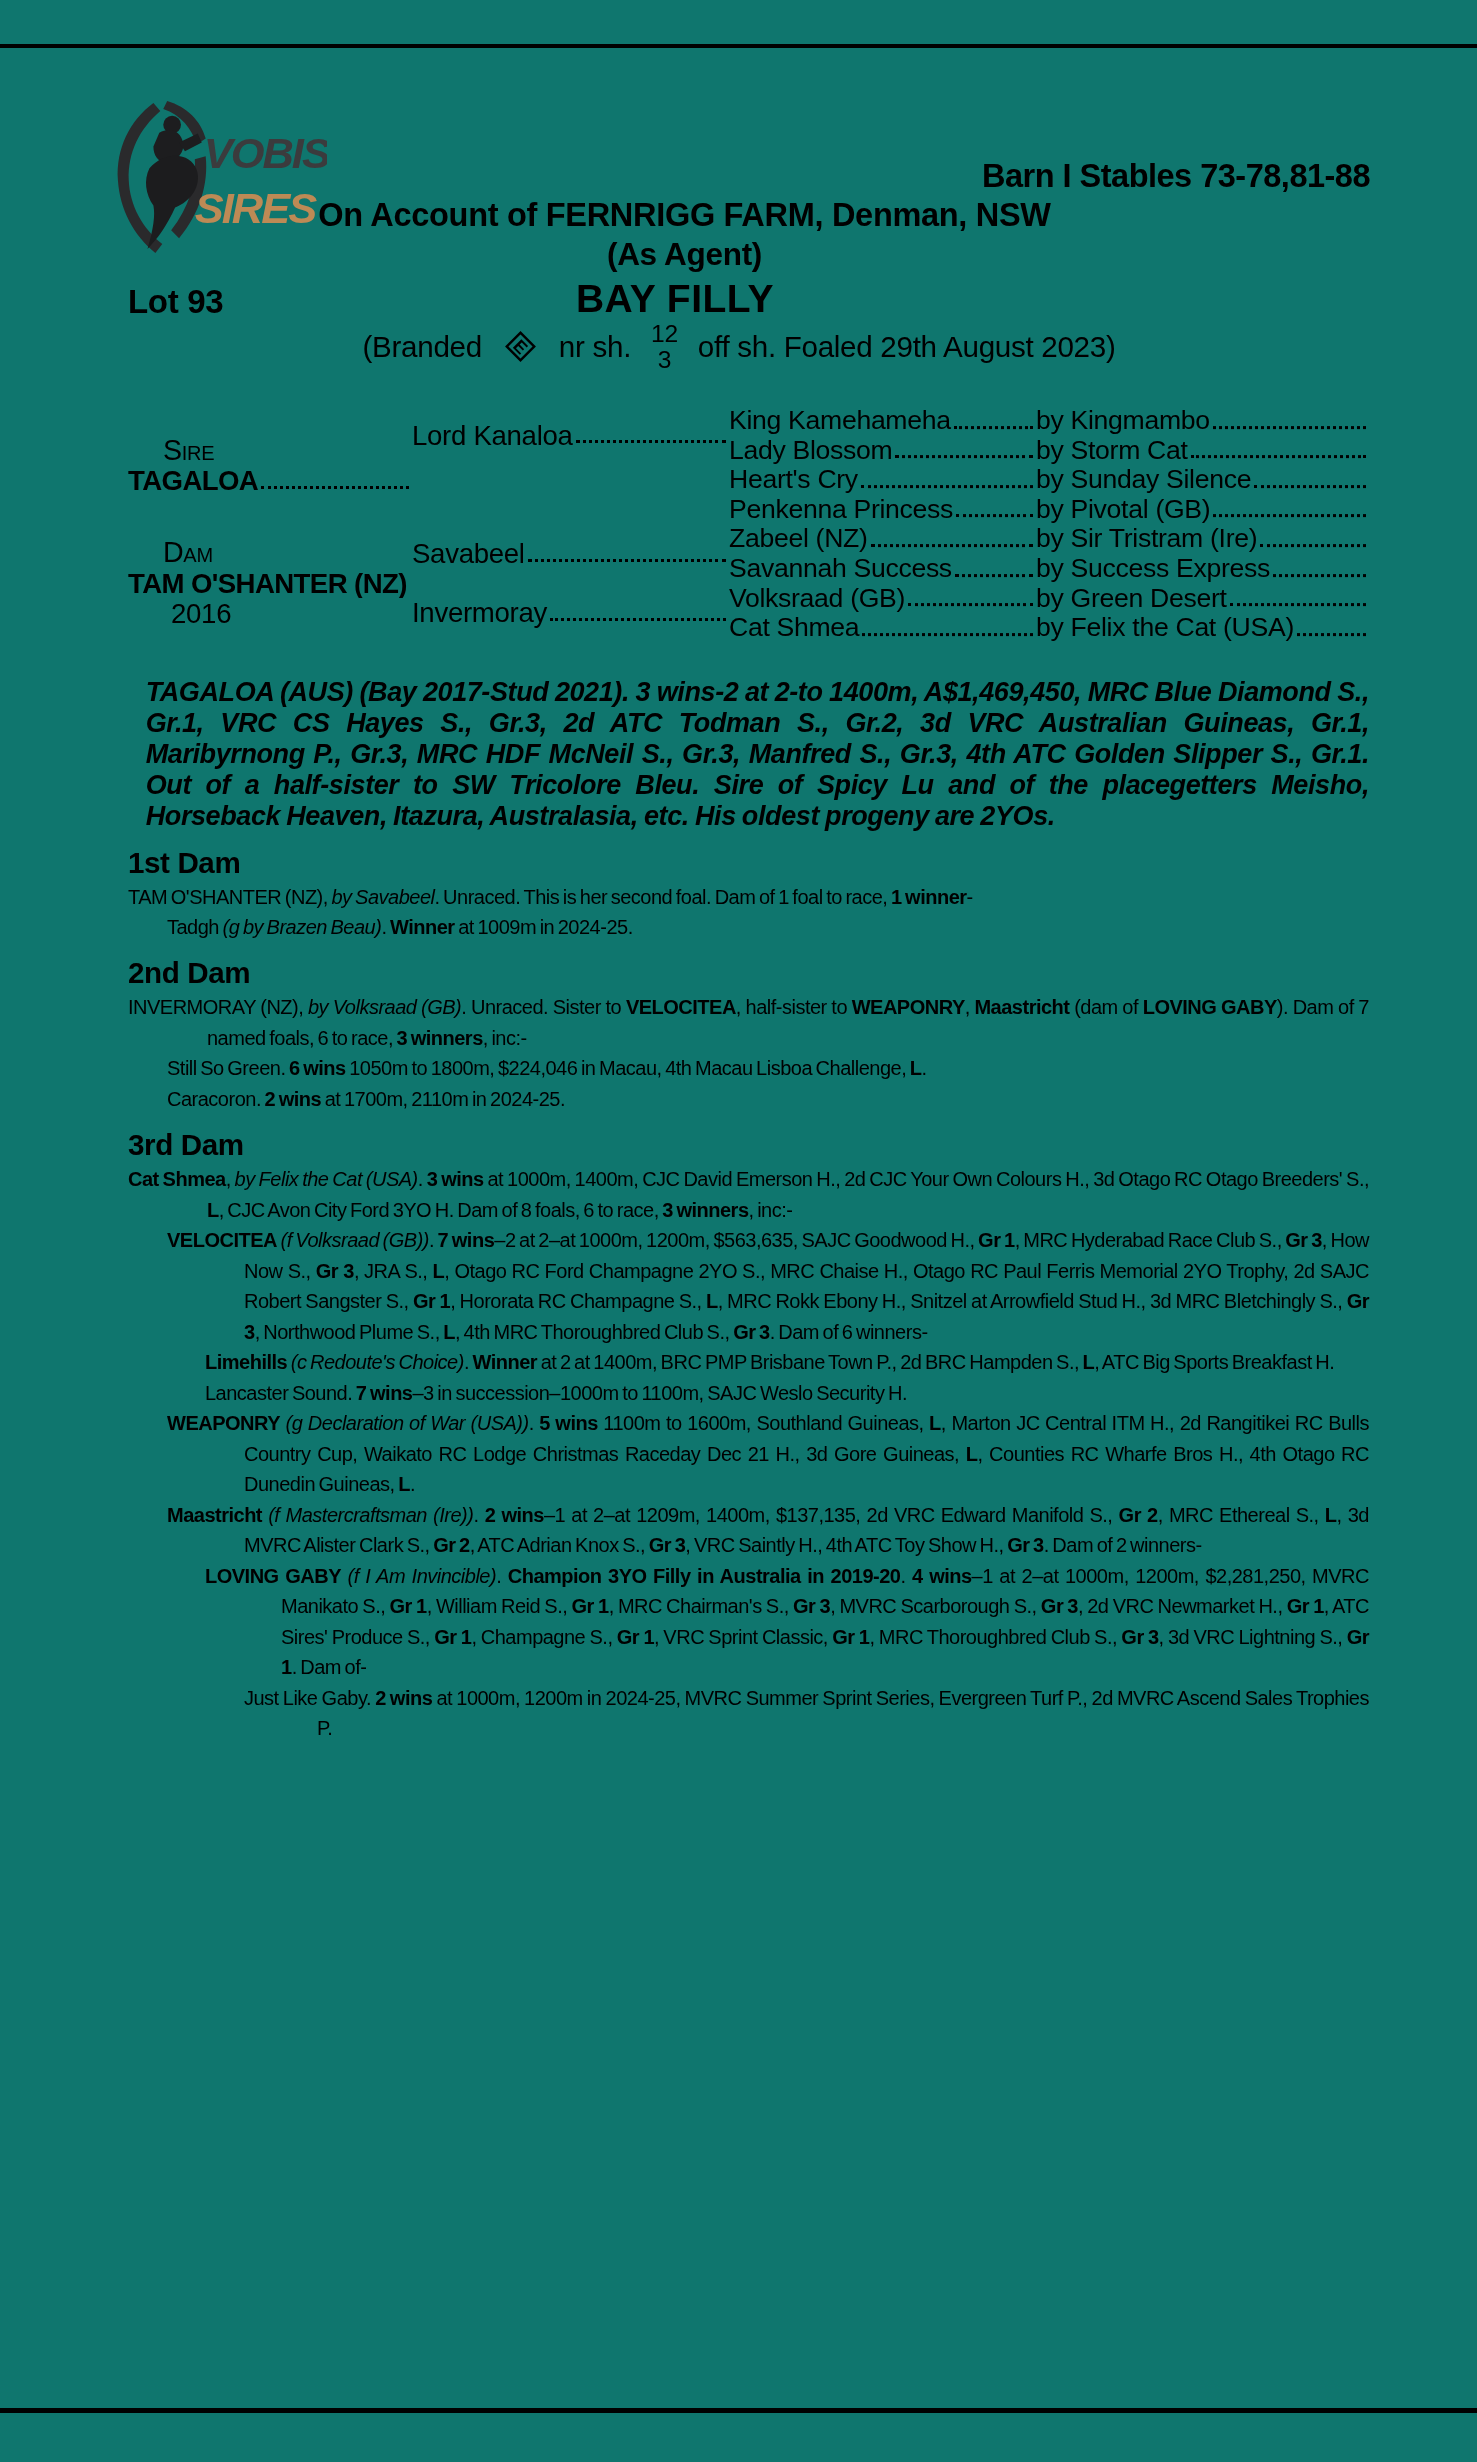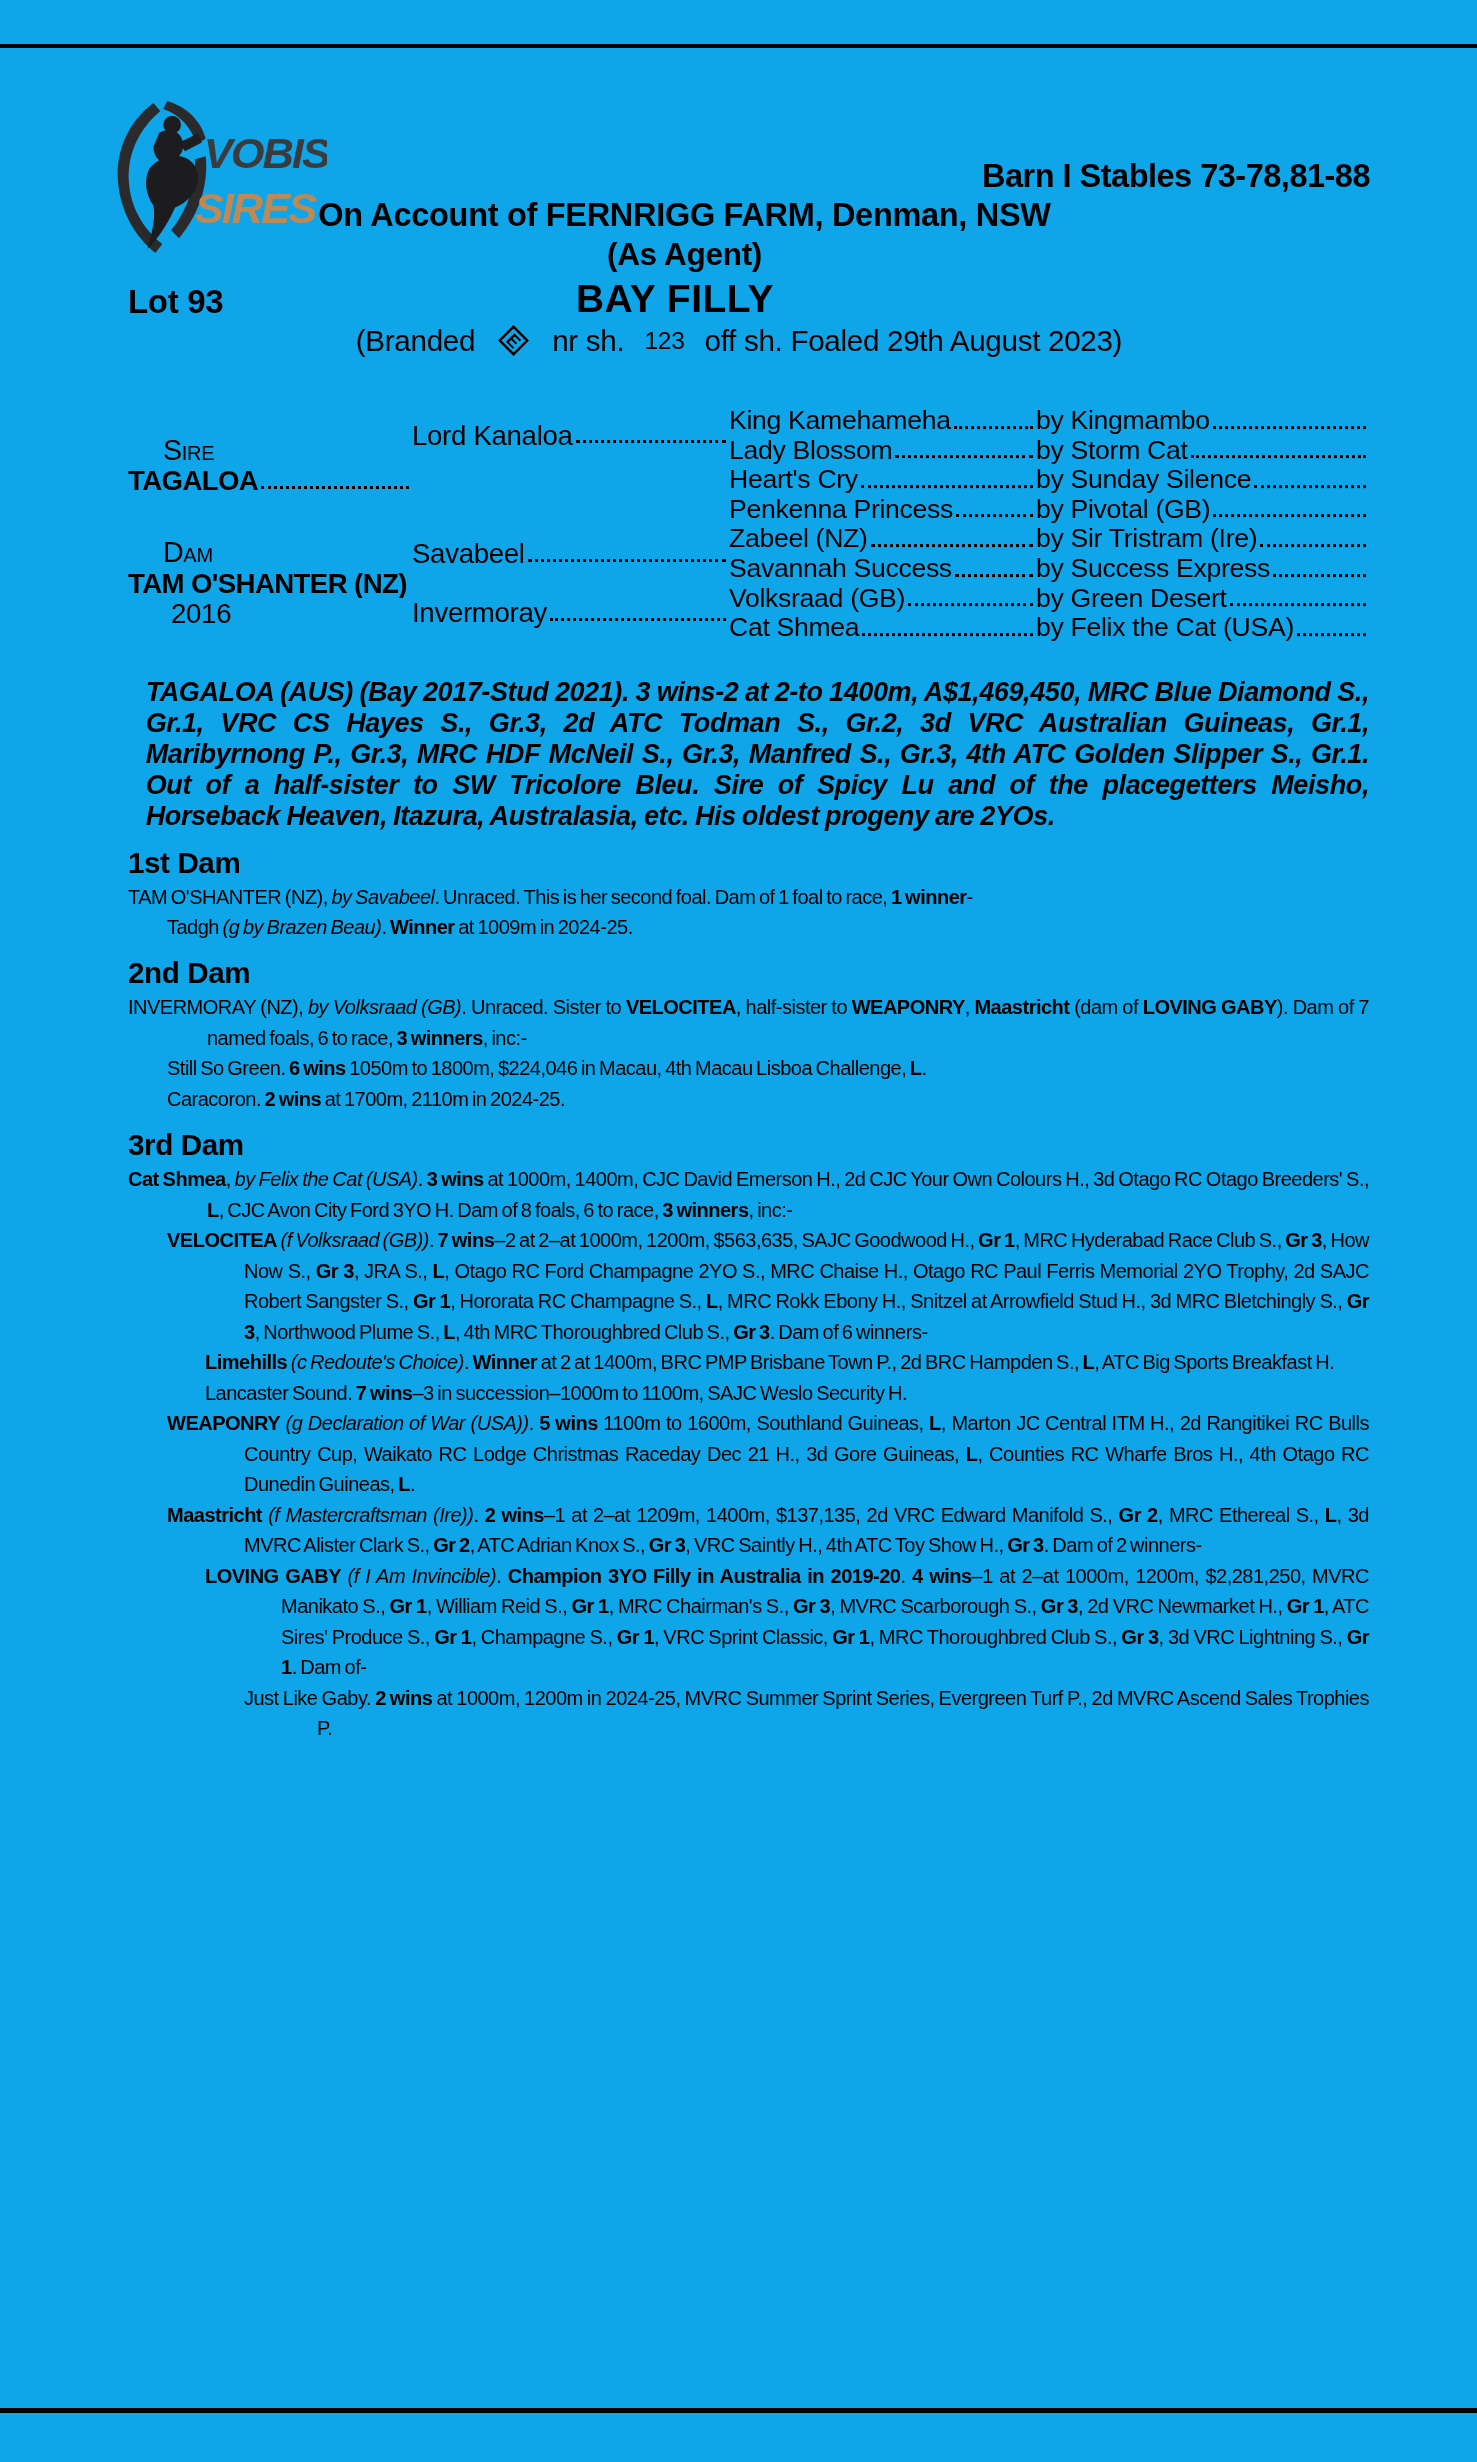--- a/index.html
+++ b/index.html
@@ -1,31 +1,31 @@
 <!DOCTYPE html>
 <html><head>
 <meta charset="utf-8">
 <style>
   html,body{margin:0;padding:0;background:#ffffff;}
-  #page{position:relative;width:1478px;height:2463px;background:#0ea5e9;overflow:hidden;
+  #page{position:relative;width:1478px;height:2463px;background:#0f766e;overflow:hidden;
         font-family:"Liberation Sans","DejaVu Sans",sans-serif;color:#000;
         letter-spacing:-0.3px;}
   .rule{position:absolute;left:0;right:0;background:#000;}
   #rule-top{top:44px;height:3.9px;}
   #rule-bottom{top:2408px;height:4.9px;}
 
   
   #logo{position:absolute;left:110px;top:99px;width:217px;height:158px;}
   #barn{position:absolute;top:158px;right:108px;font-size:32.5px;font-weight:bold;letter-spacing:-0.5px;}
   #account{position:absolute;top:197px;left:0;width:1369px;text-align:center;font-size:32.5px;font-weight:bold;}
   #agent{position:absolute;top:236px;left:0;width:1369px;text-align:center;font-size:31.5px;font-weight:bold;}
   #lot{position:absolute;top:283px;left:128px;font-size:33px;font-weight:bold;}
   #title{position:absolute;top:277px;left:0;width:1350px;text-align:center;font-size:39px;font-weight:bold;letter-spacing:0.5px;}
   #branded{position:absolute;top:321px;left:0;width:1478px;display:flex;justify-content:center;align-items:center;gap:20px;font-size:29.6px;}
-  .fraction{display:inline-flex;flex-direction:row;align-items:center;font-size:24.6px;line-height:25.6px;}
+  .fraction{display:inline-flex;flex-direction:column;align-items:center;font-size:24.6px;line-height:25.6px;}
 
   
   #content{position:absolute;left:128px;top:406px;width:1241px;}
 
   
   #pedigree{display:grid;grid-template-columns:284px 317px 307px 333px;grid-template-rows:repeat(8,29.6px);align-items:stretch;}
   .gcell{display:flex;align-items:center;overflow:hidden;}
   .prow{display:flex;align-items:flex-end;width:100%;overflow:hidden;}
   .nm{white-space:nowrap;font-size:26.6px;line-height:29.6px;}
   .by .nm{font-size:26.6px;}

